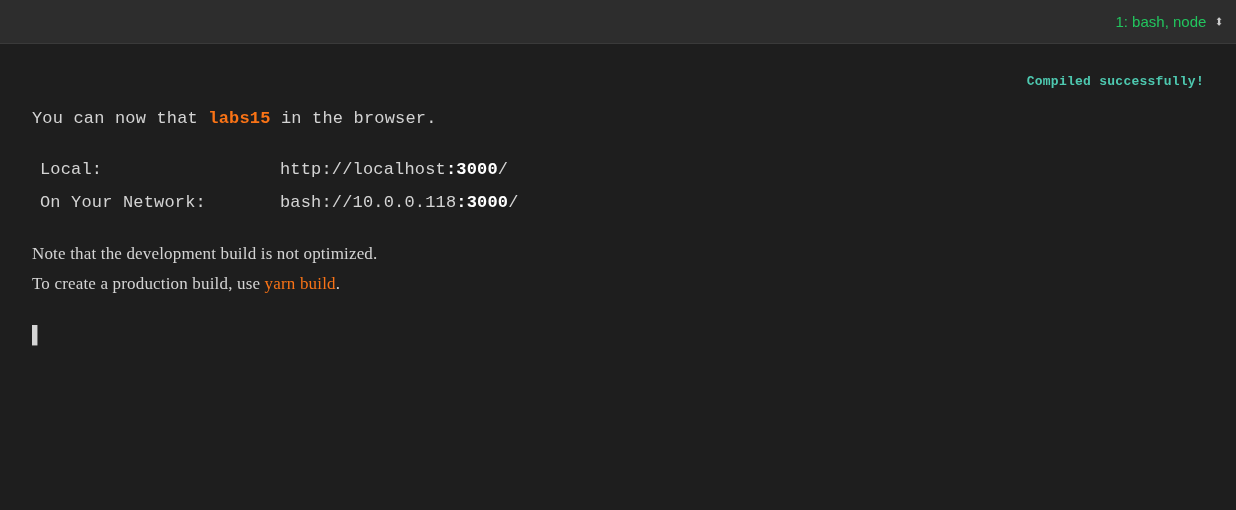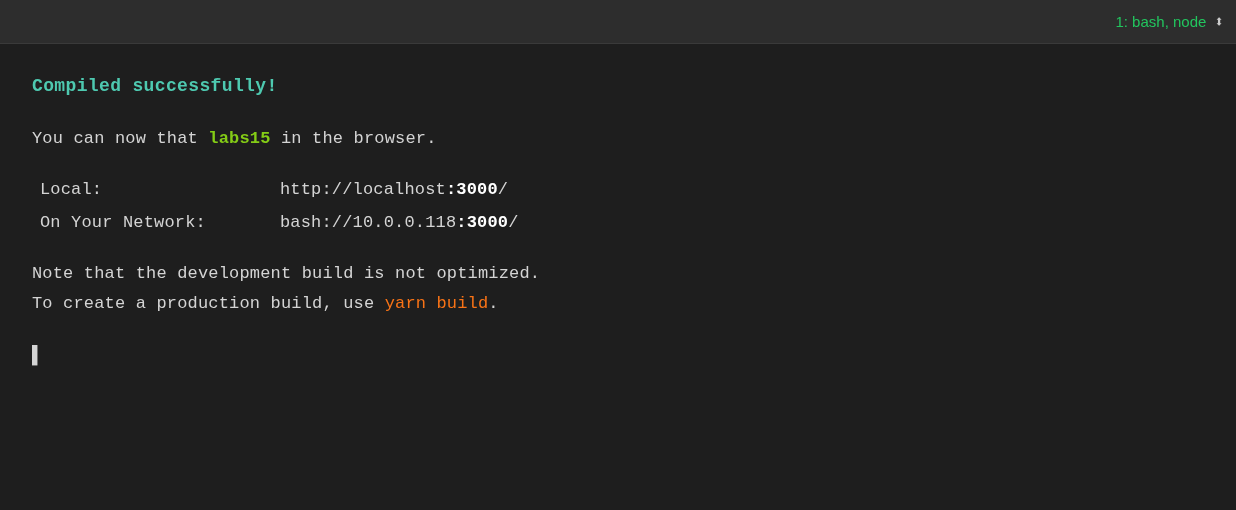--- a/index.html
+++ b/index.html
@@ -44,36 +44,37 @@
       cursor: pointer;
     }
 
     .terminal-body {
       padding: 28px 32px;
       line-height: 1.6;
     }
 
     .compiled-success {
       color: #4ec9b0;
-      font-size: 18px;
+      font-size: 13px;
       font-weight: bold;
-      margin-bottom: 24px;
+      margin-bottom: 12px;
       letter-spacing: 0.02em;
+      text-align: right;
     }
 
     .view-line {
       color: #d4d4d4;
       font-size: 17px;
       margin-bottom: 24px;
       letter-spacing: 0.01em;
     }
 
     .view-line .bold-text {
       font-weight: 700;
-      color: #84cc16;
+      color: #f97316;
     }
 
     .urls-block {
       margin-bottom: 24px;
       margin-left: 8px;
     }
 
     .url-row {
       display: flex;
       align-items: baseline;
@@ -100,20 +101,21 @@
 
     .note-block {
       color: #d4d4d4;
       font-size: 17px;
       margin-bottom: 24px;
       letter-spacing: 0.01em;
     }
 
     .note-line {
       margin-bottom: 2px;
+      font-family: Liberation Serif, serif;
     }
 
     .yarn-build-link {
       color: #f97316;
     }
 
     .cursor-line {
       margin-top: 12px;
     }
 

